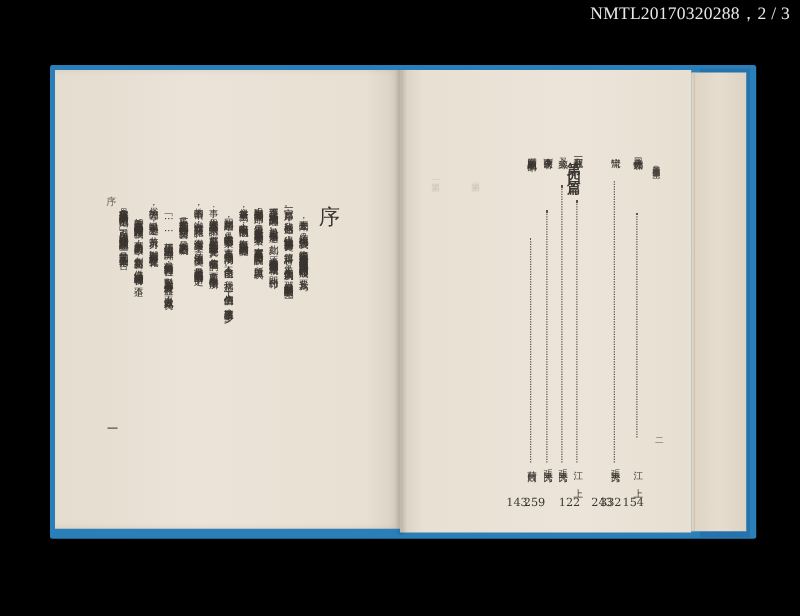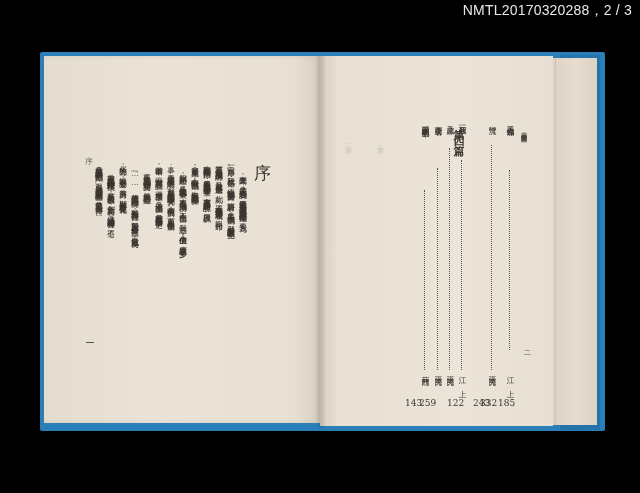--- a/index.html
+++ b/index.html
@@ -2,21 +2,21 @@
 <html><head>
   <meta charset="utf-8">
   <style>
     html, body { margin: 0; padding: 0; }
     body {
       width: 640px; height: 493px; background: #000; position: relative; overflow: hidden;
       font-family: "DejaVu Serif", serif;
     }
     .caption {
       position: absolute; top: 2px; right: 8px;
-      color: #e8e8e8; font-family: Liberation Sans, sans-serif; font-size: 14px; letter-spacing: 0.2px;
+      color: #e8e8e8; font-family: Liberation Serif, serif; font-size: 14px; letter-spacing: 0.2px;
     }
     .cover {
       position: absolute; left: 40px; top: 52px; width: 565px; height: 379px;
       background: #2a7fb8; border-radius: 2px;
     }
     .cover-right-edge { position: absolute; left: 560px; top: 55px; width: 40px; height: 375px; background: #2573ad; }
     .page {
       position: absolute; background: #e9e1d5;
     }
     .page-left {
@@ -107,21 +107,21 @@
 <div class="ghost" style="left:343px; top:140px; height:200px;">第一篇</div>
 <div class="ghost" style="left:375px; top:140px; height:120px;">第二篇</div>
 
 <div class="series-head">吳濁流文學獎作品集（上）</div>
 <div class="folio-right">二</div>
 
 <div>
   <div class="toc-entry" style="left:505px; top:120px;">黑色大蝴蝶</div>
   <div class="leader" style="left:509px; top:170px; height:180px;"></div>
   <div class="toc-author" style="left:505px; top:370px; letter-spacing:14px;">江上</div>
-  <div class="toc-page" style="left:498px; top:398px;">185</div>
+  <div class="toc-page" style="left:498px; top:398px;">154</div>
 </div>
 <div>
   <div class="toc-entry" style="left:487px; top:120px;">彎流</div>
   <div class="leader" style="left:491px; top:145px; height:225px;"></div>
   <div class="toc-author" style="left:487px; top:370px;">張秀民</div>
   <div class="toc-page" style="left:480px; top:398px;">332</div>
 </div>
 
 <div class="section-heading">第四篇</div>
 

